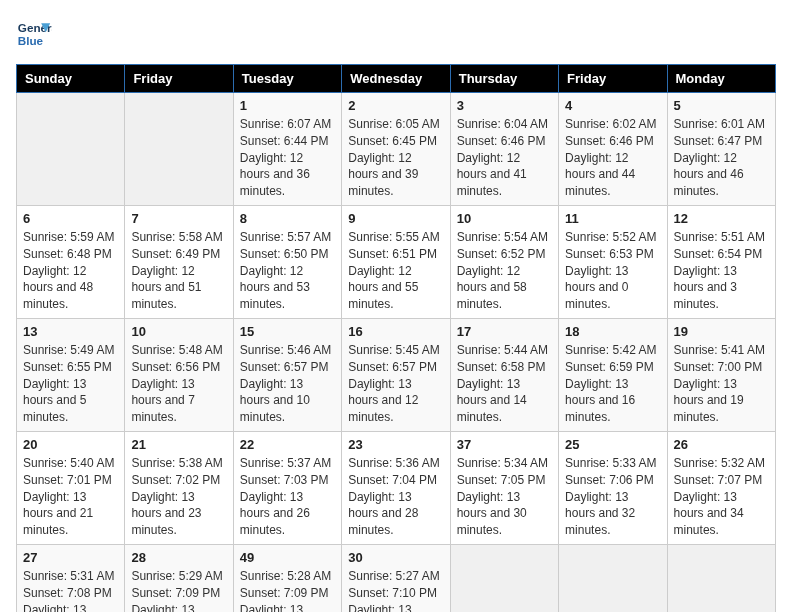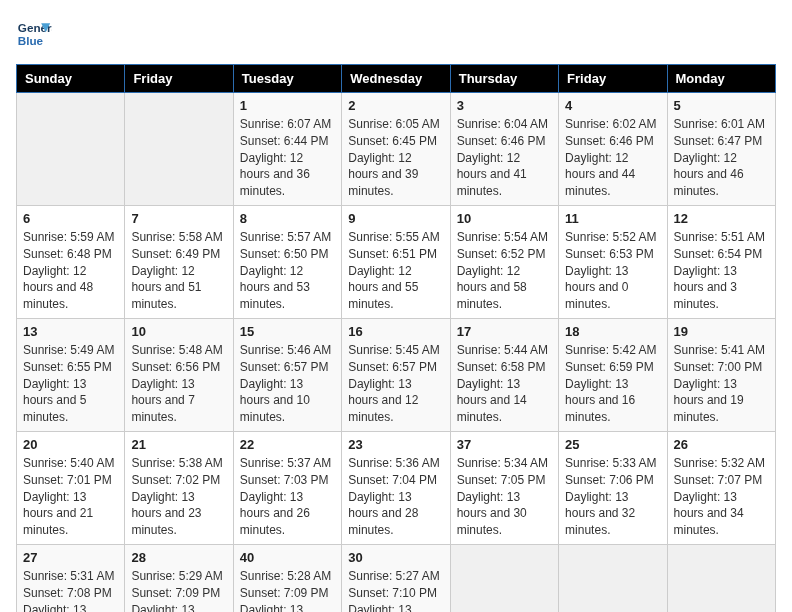--- a/index.html
+++ b/index.html
@@ -230,21 +230,21 @@
       <tr>
         <td>
           <div class="day-number">27</div>
           <div class="day-info">Sunrise: 5:31 AM<br>Sunset: 7:08 PM<br>Daylight: 13 hours and 36 minutes.</div>
         </td>
         <td>
           <div class="day-number">28</div>
           <div class="day-info">Sunrise: 5:29 AM<br>Sunset: 7:09 PM<br>Daylight: 13 hours and 39 minutes.</div>
         </td>
         <td>
-          <div class="day-number">40</div>
+          <div class="day-number">49</div>
           <div class="day-info">Sunrise: 5:28 AM<br>Sunset: 7:09 PM<br>Daylight: 13 hours and 41 minutes.</div>
         </td>
         <td>
           <div class="day-number">30</div>
           <div class="day-info">Sunrise: 5:27 AM<br>Sunset: 7:10 PM<br>Daylight: 13 hours and 43 minutes.</div>
         </td>
         <td class="empty-cell"></td>
         <td class="empty-cell"></td>
         <td class="empty-cell"></td>
       </tr>

